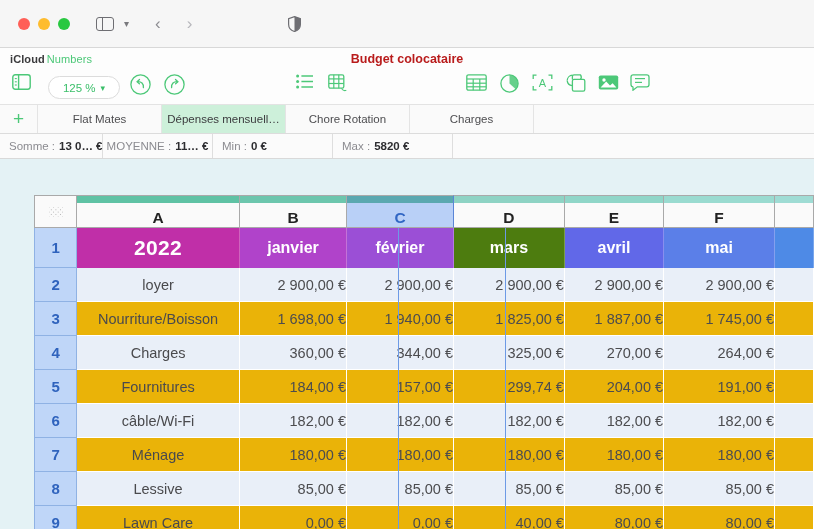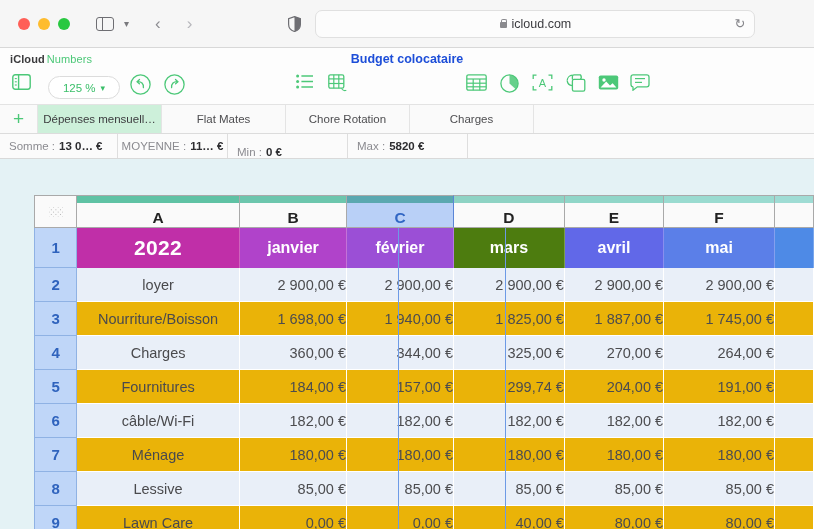--- a/index.html
+++ b/index.html
@@ -47,21 +47,21 @@
   
   .app-head {
     position:absolute; left:0; top:48px; width:814px; height:57px;
     background:#fdfdfd; border-bottom:1px solid #e3e3e3;
   }
   .brand { position:absolute; left:10px; top:5px; font-size:11px; letter-spacing:.1px; }
   .brand .ic { color:#3a3a3c; font-weight:bold; }
   .brand .nu { color:#4cc878; margin-left:2px; }
   .doctitle {
     position:absolute; left:0; right:0; top:52px; text-align:center;
-    font-size:12.5px; font-weight:bold; color:#1d4ed8;
+    font-size:12.5px; font-weight:bold; color:#b91c1c;
     transform:translateY(-48px);
   }
   .tbar { position:absolute; left:0; top:22px; width:814px; height:35px; }
   .tbtn { position:absolute; top:4px; display:flex; align-items:center; justify-content:center; color:#34c759; }
   .zoom-pill {
     position:absolute; left:48px; top:6px; width:72px; height:23px;
     border:1px solid #dcdcdc; border-radius:12px; background:#fff;
     display:flex; align-items:center; justify-content:center; gap:5px;
     font-size:11.5px; color:#3bbf6a;
   }
@@ -187,26 +187,20 @@
       <span>›</span>
     </div>
 
     <div class="shield">
       <svg viewBox="0 0 13 16" width="13" height="16">
         <path d="M6.5 0.6 L12.4 2.6 V8.2 C12.4 12 9.6 14.6 6.5 15.5 C3.4 14.6 0.6 12 0.6 8.2 V2.6 Z" fill="none" stroke="#6e6e73" stroke-width="1.2"></path>
         <path d="M6.5 0.6 L12.4 2.6 V8.2 C12.4 12 9.6 14.6 6.5 15.5 Z" fill="#6e6e73"></path>
       </svg>
     </div>
 
-    <div class="urlbar">
-      <span class="urltext">
-        <span class="lock"></span><span>icloud.com</span>
-      </span>
-      <span class="reload">↻</span>
-    </div>
   </div>
 
   <div class="app-head">
     <div class="brand">
       <span class="ic">iCloud</span><span class="nu">Numbers</span>
     </div>
     <div class="doctitle">Budget colocataire</div>
 
     <div class="tbar">
 
@@ -313,37 +307,37 @@
           <path d="M1 3 A2.2 2.2 0 0 1 3.2 0.9 H16.8 A2.2 2.2 0 0 1 19 3 V10.6 A2.2 2.2 0 0 1 16.8 12.8 H7.4 L3 16.2 V12.8 H3.2 A2.2 2.2 0 0 1 1 10.6 Z" fill="none" stroke="#4cc878" stroke-width="1.3"></path>
           <line x1="5" y1="4.6" x2="15" y2="4.6" stroke="#4cc878" stroke-width="1.2"></line>
           <line x1="5" y1="8.4" x2="12" y2="8.4" stroke="#4cc878" stroke-width="1.2"></line>
         </svg>
       </div>
     </div>
   </div>
 
   <div class="tabs-row">
     <div class="tab-add">+</div>
+    <div class="tab" style="width:124px;">Flat Mates</div>
     <div class="tab active" style="width:124px;">Dépenses mensuell…</div>
-    <div class="tab" style="width:124px;">Flat Mates</div>
     <div class="tab" style="width:124px;">Chore Rotation</div>
     <div class="tab" style="width:124px;">Charges</div>
     <div class="tab tab-fill"></div>
   </div>
 
   <div class="stats-row">
-    <div class="stat" style="width:118px;">
+    <div class="stat" style="width:103px;">
       <span class="k">Somme :</span>
       <span class="v">13 0… €</span>
     </div>
     <div class="stat" style="width:110px;justify-content:center;">
       <span class="k">MOYENNE :</span>
       <span class="v">11… €</span>
     </div>
-    <div class="stat" style="width:120px;align-items:flex-end;">
+    <div class="stat" style="width:120px;">
       <span class="k">Min :</span>
       <span class="v">0 €</span>
     </div>
     <div class="stat" style="width:120px;">
       <span class="k">Max :</span>
       <span class="v">5820 €</span>
     </div>
     <div class="stats-fill"></div>
   </div>
 

